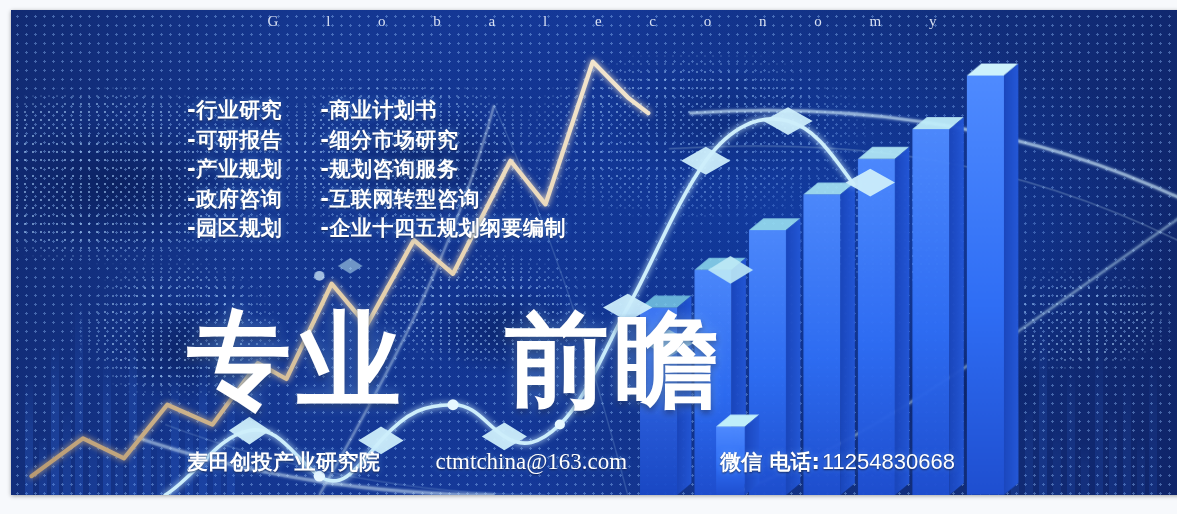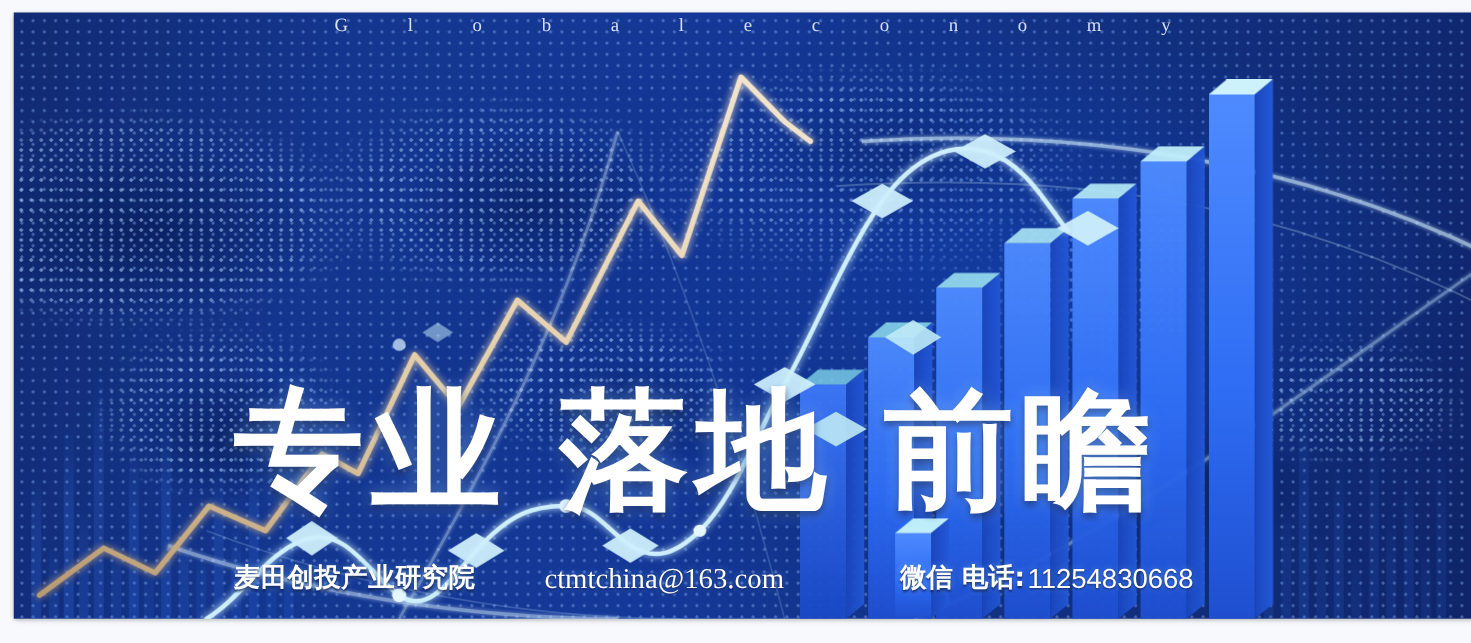--- a/index.html
+++ b/index.html
@@ -83,31 +83,31 @@
   #bullets li{
     color:#ffffff;font-size:21px;line-height:29.5px;font-weight:700;
     letter-spacing:.5px;white-space:nowrap;
     text-shadow:0 0 7px rgba(120,190,255,.55),0 1px 2px rgba(0,10,50,.8);
     font-family:"DejaVu Sans","Liberation Sans",sans-serif;
   }
 
   
   #headline{
     position:absolute;left:176px;top:298px;
-    display:flex;gap:40px;align-items:baseline;
+    display:flex;gap:98px;align-items:baseline;
     color:#ffffff;font-size:104px;line-height:104px;font-weight:700;
     letter-spacing:6px;white-space:nowrap;
     font-family:"DejaVu Sans","Liberation Sans",sans-serif;
     text-shadow:0 0 14px rgba(140,200,255,.45),0 3px 6px rgba(0,8,40,.55);
   }
 
   
   #footer{
     position:absolute;left:176px;top:438px;right:40px;
-    display:flex;align-items:flex-end;
+    display:flex;align-items:center;
     color:#ffffff;white-space:nowrap;
     text-shadow:0 0 6px rgba(120,190,255,.5),0 1px 2px rgba(0,10,50,.85);
   }
   #footer .org{font-size:21px;font-weight:700;letter-spacing:.5px;
     font-family:"DejaVu Sans","Liberation Sans",sans-serif;}
   #footer .mail{font-size:23px;font-weight:400;margin-left:55px;letter-spacing:0;
     font-family:Liberation Serif, serif;}
   #footer .wechat{font-size:21px;font-weight:700;margin-left:93px;
     font-family:"DejaVu Sans","Liberation Sans",sans-serif;}
   #footer .phone{font-size:22px;font-weight:400;margin-left:2px;
@@ -265,24 +265,39 @@
     <g fill="#bfeaf7" opacity=".9">
       <polygon points="640,322 664,336 640,350 616,336"></polygon>
       <polygon points="700,248 722,262 700,276 678,262"></polygon>
       <polygon points="330,250 342,258 330,266 318,258" opacity=".6"></polygon>
       <circle cx="300" cy="268" r="5" fill="#d9f2ff" opacity=".8"></circle>
     </g>
   </svg>
 
   <div id="headword">G l o b a l   e c o n o m y</div>
 
+  <div id="bullets">
+    <ul>
+      <li>-行业研究</li>
+      <li>-可研报告</li>
+      <li>-产业规划</li>
+      <li>-政府咨询</li>
+      <li>-园区规划</li>
+    </ul>
+    <ul>
+      <li>-商业计划书</li>
+      <li>-细分市场研究</li>
+      <li>-规划咨询服务</li>
+      <li>-互联网转型咨询</li>
+      <li>-企业十四五规划纲要编制</li>
+    </ul>
+  </div>
 
   <div id="headline">
     <span>专业</span>
-    <span>落地</span>
     <span>前瞻</span>
   </div>
 
   <div id="footer">
     <span class="org">麦田创投产业研究院</span>
     <span class="mail">ctmtchina@163.com</span>
     <span class="wechat">微信 电话:</span>
     <span class="phone">11254830668</span>
   </div>
 

